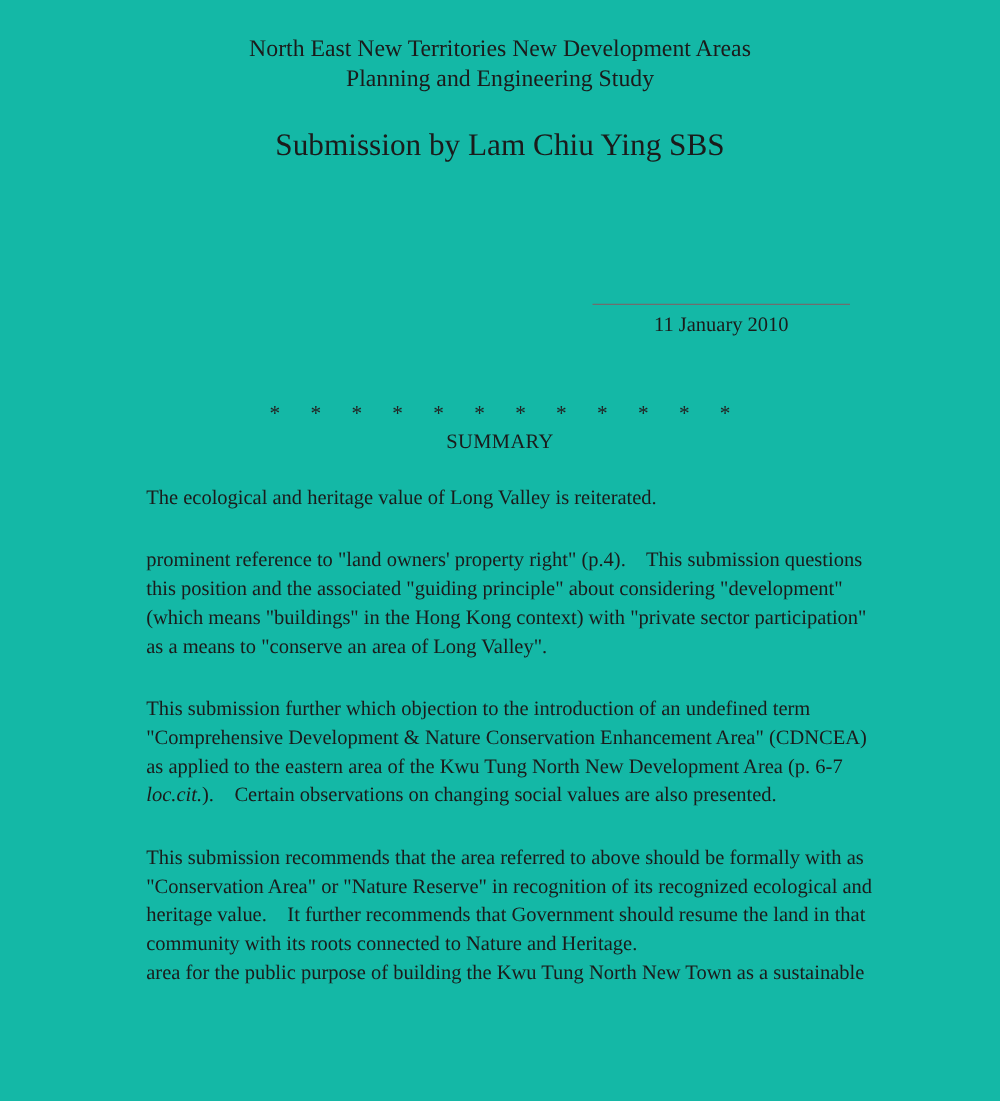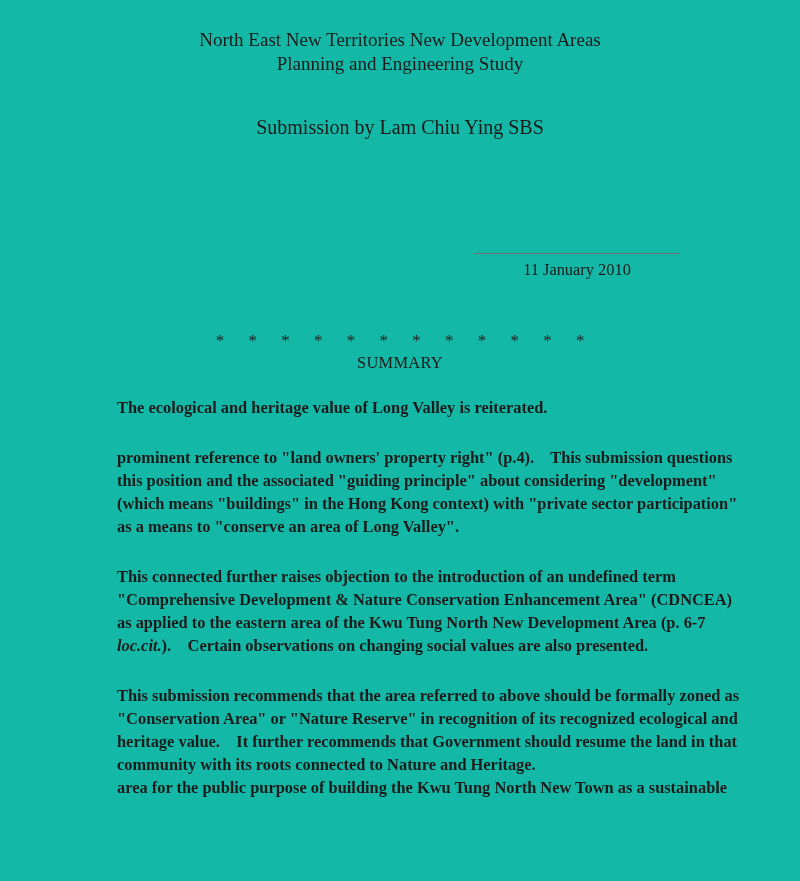--- a/index.html
+++ b/index.html
@@ -14,23 +14,23 @@
   }
   .doc { padding: 28px 117px 0 117px; }
 
   .title-line {
     text-align: center;
     font-size: 19px;
     line-height: 24px;
   }
   .submission {
     text-align: center;
-    font-size: 20px;
+    font-size: 25px;
     line-height: 24px;
-    margin-top: 39px;
+    margin-top: 29px;
   }
 
   .date-block {
     margin: 114px 3px 17px auto;
     width: 206px;
   }
   .date-rule {
     border-top: 1px solid #6e6e6e;
     height: 0;
   }
@@ -57,21 +57,21 @@
     line-height: 23px;
     letter-spacing: 0.3px;
   }
 
   .para {
     margin: 27px 0 0 0;
     font-size: 16.4px;
     line-height: 23px;
   }
   .para.first { margin-top: 22px; }
-  .line { white-space: pre; font-weight: bold; }
+  .line { white-space: pre; }
   .it { font-style: italic; }
 </style>
 </head>
 <body>
 
 <div class="page">
   <div class="doc">
 
     <div class="title-block">
       <div class="title-line">North East New Territories New Development Areas</div>
@@ -94,28 +94,28 @@
     </div>
 
     <div class="para">
       <div class="line">prominent reference to "land owners' property right" (p.4).    This submission questions</div>
       <div class="line">this position and the associated "guiding principle" about considering "development"</div>
       <div class="line">(which means "buildings" in the Hong Kong context) with "private sector participation"</div>
       <div class="line">as a means to "conserve an area of Long Valley".</div>
     </div>
 
     <div class="para">
-      <div class="line">This connected further raises objection to the introduction of an undefined term</div>
+      <div class="line">This submission further which objection to the introduction of an undefined term</div>
       <div class="line">"Comprehensive Development &amp; Nature Conservation Enhancement Area" (CDNCEA)</div>
       <div class="line">as applied to the eastern area of the Kwu Tung North New Development Area (p. 6-7</div>
       <div class="line"><span class="it">loc.cit.</span><span>).    Certain observations on changing social values are also presented.</span></div>
     </div>
 
     <div class="para">
-      <div class="line">This submission recommends that the area referred to above should be formally zoned as</div>
+      <div class="line">This submission recommends that the area referred to above should be formally with as</div>
       <div class="line">"Conservation Area" or "Nature Reserve" in recognition of its recognized ecological and</div>
       <div class="line">heritage value.    It further recommends that Government should resume the land in that</div>
       <div class="line">community with its roots connected to Nature and Heritage.</div>
       <div class="line">area for the public purpose of building the Kwu Tung North New Town as a sustainable</div>
     </div>
 
   </div>
 </div>
 
 </body></html>

